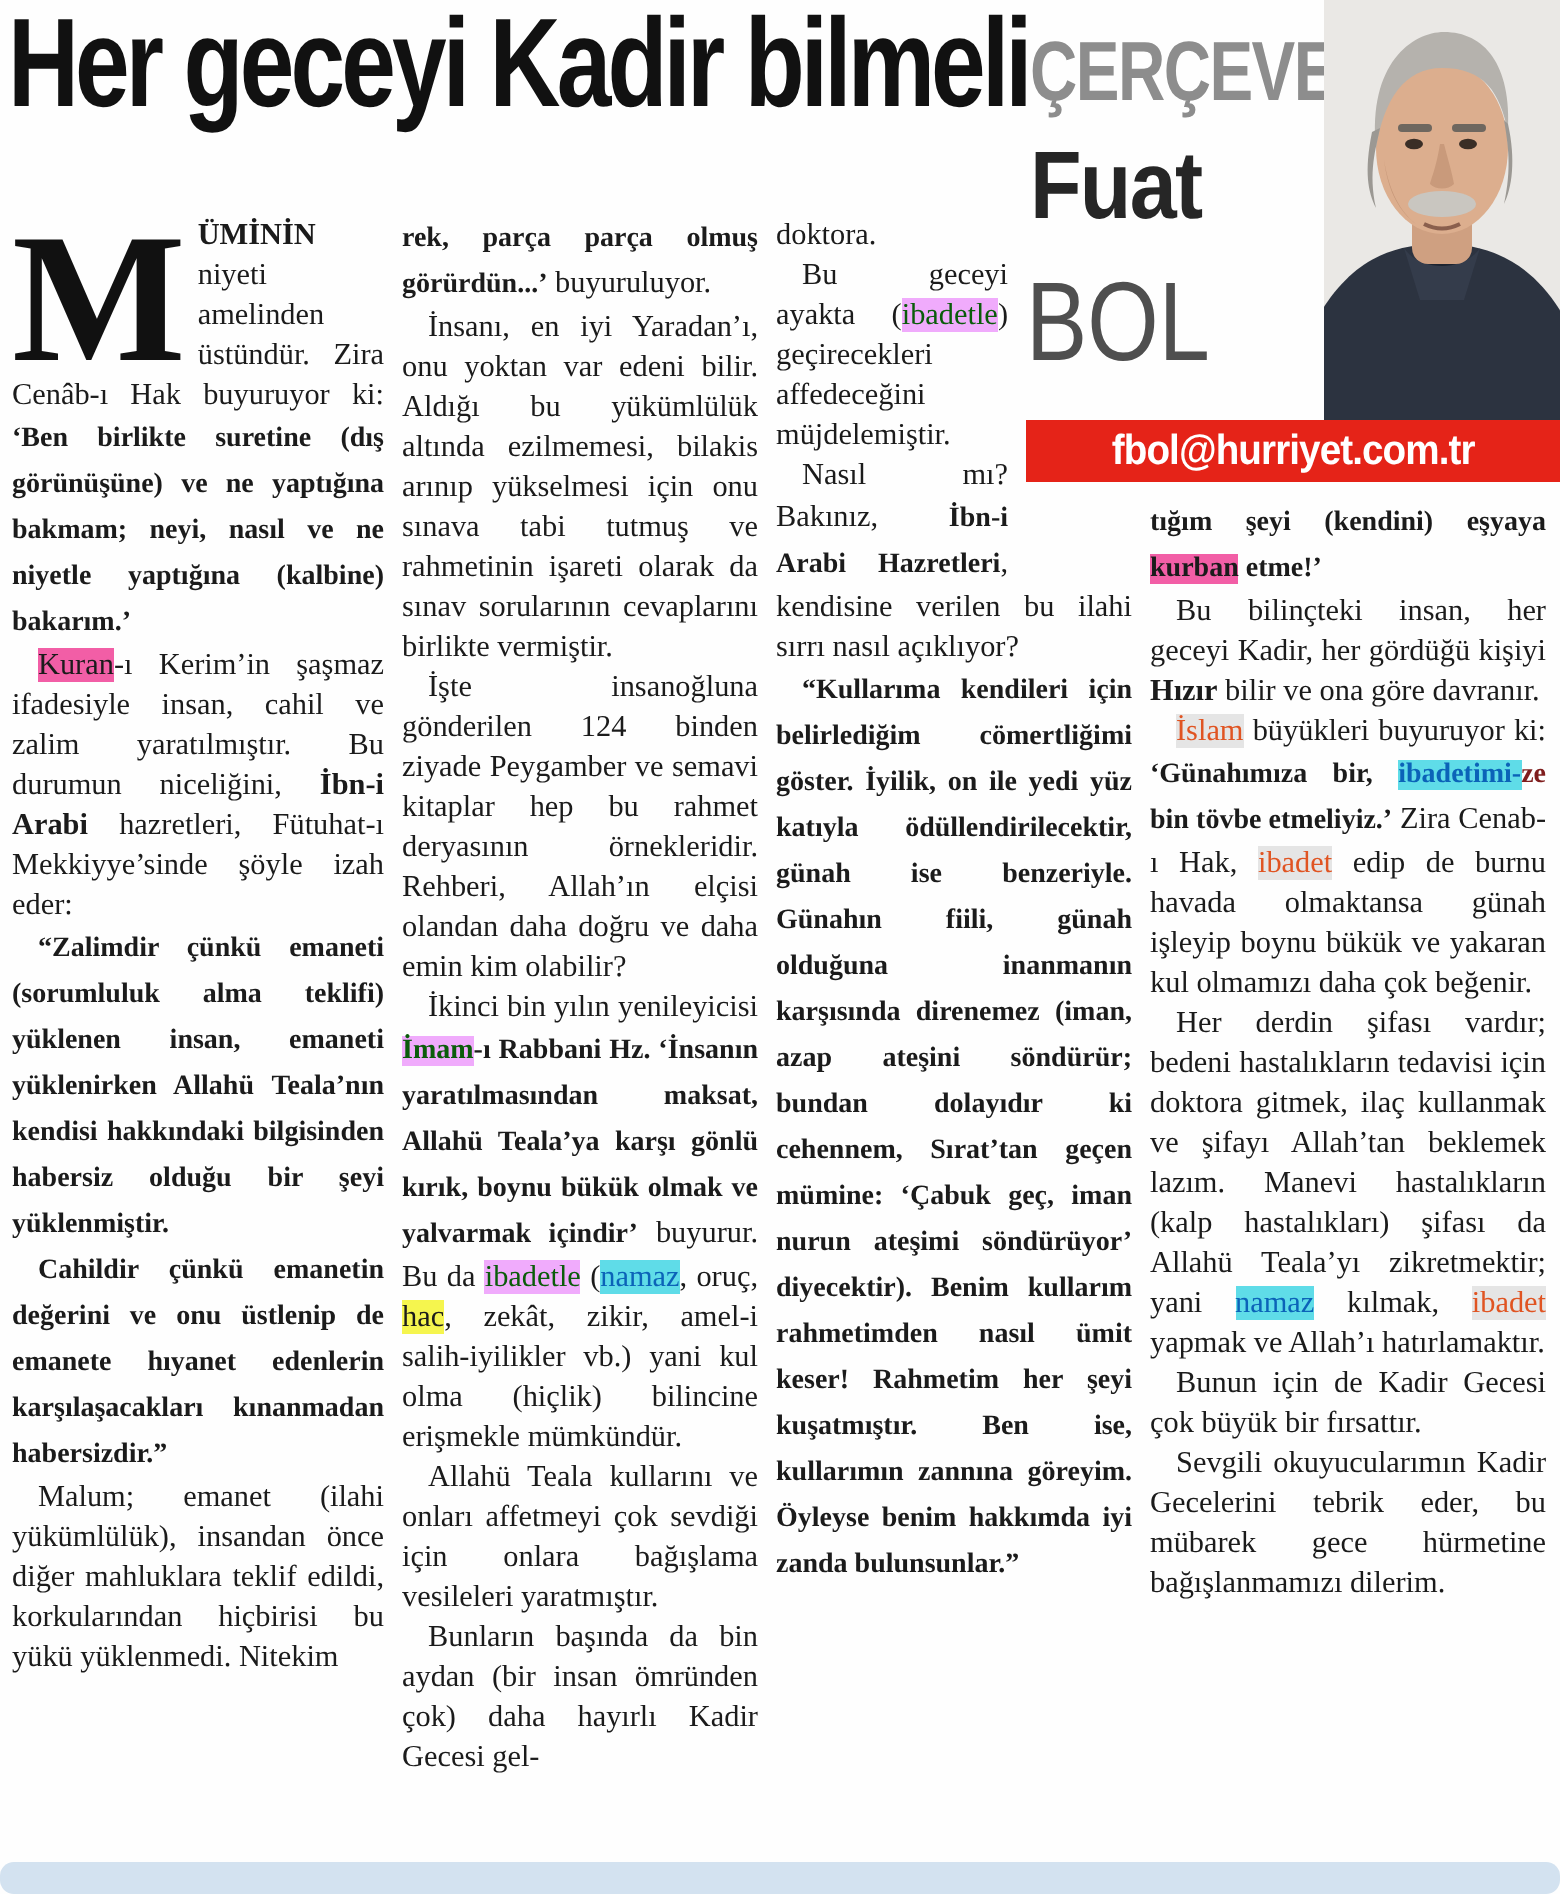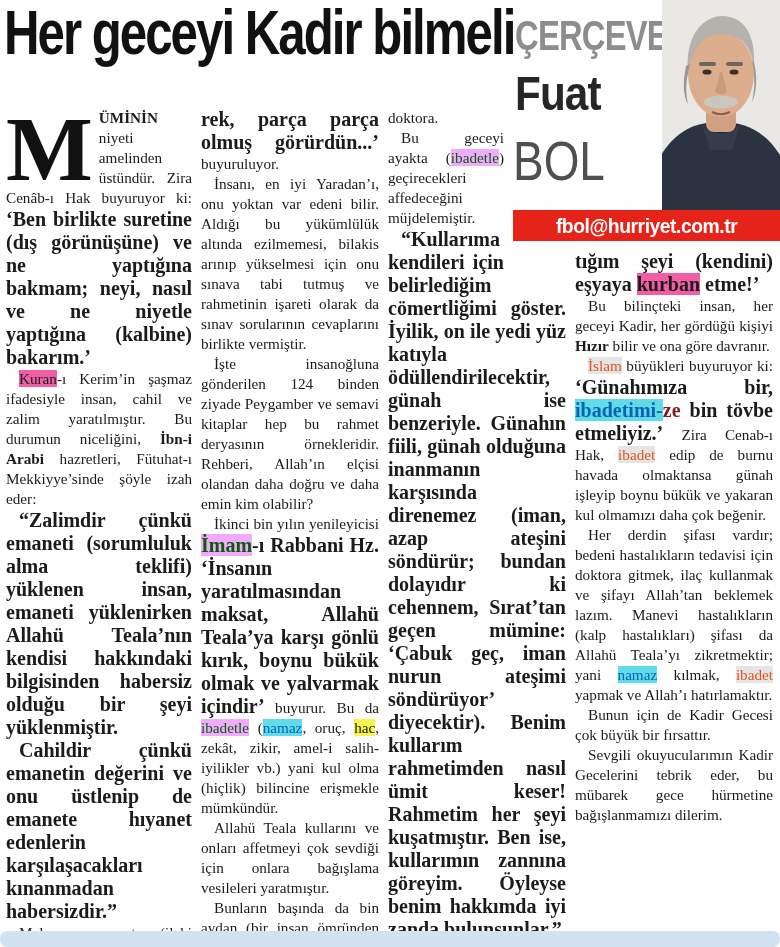--- a/index.html
+++ b/index.html
@@ -34,21 +34,21 @@
        text-align:justify;}
   .c1{left:6px;width:186px;height:824px;}
   .c2{left:201px;width:178px;height:824px;}
   .c3{left:388px;width:178px;height:824px;}
   .c4{left:575px;top:250px;width:198px;height:684px;}
   .col p{margin:0;text-indent:13px;}
   .col p.ni{text-indent:0;}
   .notch{float:right;width:62px;height:184px;}
 
   .b{font-weight:bold;}
-  .lg{font-size:20px;line-height:23px;font-weight:bold;}
+  .lg{font-size:14px;line-height:23px;font-weight:bold;}
   .dropcap{float:left;font-weight:bold;font-size:92px;line-height:74px;padding:4px 6px 0 0;color:#111;}
 
   .pink{background:#f25ea6;}
   .green{background:#f0abfc;color:#0a5c0a;}
   .cyan{background:#5fdce8;color:#0b63b8;}
   .yellow{background:#f5f54e;}
   .orange{background:#e5e5e5;color:#e05422;}
   .teal{color:#7f1d1d;}
   span.pink,span.green,span.cyan,span.yellow,span.orange{cursor:pointer;}
 
@@ -114,20 +114,21 @@
       <p><span>İnsanı, en iyi Yaradan’ı, onu yoktan var edeni bilir. Aldığı bu yükümlülük altında ezilmemesi, bilakis arınıp yükselmesi için onu sınava tabi tutmuş ve rahmetinin işareti olarak da sınav sorularının cevaplarını birlikte vermiştir.</span></p>
       <p><span>İşte insanoğluna gönderilen 124 binden ziyade Peygamber ve semavi kitaplar hep bu rahmet deryasının örnekleridir. Rehberi, Allah’ın elçisi olandan daha doğru ve daha emin kim olabilir?</span></p>
       <p><span>İkinci bin yılın yenileyicisi </span><span class="green lg">İmam</span><span class="lg">-ı Rabbani Hz. ‘İnsanın yaratılmasından maksat, Allahü Teala’ya karşı gönlü kırık, boynu bükük olmak ve yalvarmak içindir’</span><span> buyurur. Bu da </span><span class="green">ibadetle</span><span> (</span><span class="cyan">namaz</span><span>, oruç, </span><span class="yellow">hac</span><span>, zekât, zikir, amel-i salih-iyilikler vb.) yani kul olma (hiçlik) bilincine erişmekle mümkündür.</span></p>
       <p><span>Allahü Teala kullarını ve onları affetmeyi çok sevdiği için onlara bağışlama vesileleri yaratmıştır.</span></p>
       <p><span>Bunların başında da bin aydan (bir insan ömründen çok) daha hayırlı Kadir Gecesi gel-</span></p>
     </div>
   <div class="col c3">
       <span class="notch"></span>
       <p class="ni"><span>doktora.</span></p>
       <p><span>Bu geceyi ayakta (</span><span class="green">ibadetle</span><span>) geçirecekleri affedeceğini müjdelemiştir.</span></p>
+      <p><span>Nasıl mı? Bakınız, </span><span class="lg">İbn-i Arabi Hazretleri</span><span>, kendisine verilen bu ilahi sırrı nasıl açıklıyor?</span></p>
       <p><span class="lg">“Kullarıma kendileri için belirlediğim cömertliğimi göster. İyilik, on ile yedi yüz katıyla ödüllendirilecektir, günah ise benzeriyle. Günahın fiili, günah olduğuna inanmanın karşısında direnemez (iman, azap ateşini söndürür; bundan dolayıdır ki cehennem, Sırat’tan geçen mümine: ‘Çabuk geç, iman nurun ateşimi söndürüyor’ diyecektir). Benim kullarım rahmetimden nasıl ümit keser! Rahmetim her şeyi kuşatmıştır. Ben ise, kullarımın zannına göreyim. Öyleyse benim hakkımda iyi zanda bulunsunlar.”</span></p>
     </div>
   <div class="col c4">
       <p class="ni"><span class="lg">tığım şeyi (kendini) eşyaya </span><span class="pink lg">kurban</span><span class="lg"> etme!’</span></p>
       <p><span>Bu bilinçteki insan, her geceyi Kadir, her gördüğü kişiyi </span><span class="b">Hızır</span><span> bilir ve ona göre davranır.</span></p>
       <p><span class="orange">İslam</span><span> büyükleri buyuruyor ki: </span><span class="lg">‘Günahımıza bir, </span><span class="cyan lg">ibadetimi-</span><span class="teal lg">ze</span><span class="lg"> bin tövbe etmeliyiz.’</span><span> Zira Cenab-ı Hak, </span><span class="orange">ibadet</span><span> edip de burnu havada olmaktansa günah işleyip boynu bükük ve yakaran kul olmamızı daha çok beğenir.</span></p>
       <p><span>Her derdin şifası vardır; bedeni hastalıkların tedavisi için doktora gitmek, ilaç kullanmak ve şifayı Allah’tan beklemek lazım. Manevi hastalıkların (kalp hastalıkları) şifası da Allahü Teala’yı zikretmektir; yani </span><span class="cyan">namaz</span><span> kılmak, </span><span class="orange">ibadet</span><span> yapmak ve Allah’ı hatırlamaktır.</span></p>
       <p><span>Bunun için de Kadir Gecesi çok büyük bir fırsattır.</span></p>
       <p><span>Sevgili okuyucularımın Kadir Gecelerini tebrik eder, bu mübarek gece hürmetine bağışlanmamızı dilerim.</span></p>
     </div>

